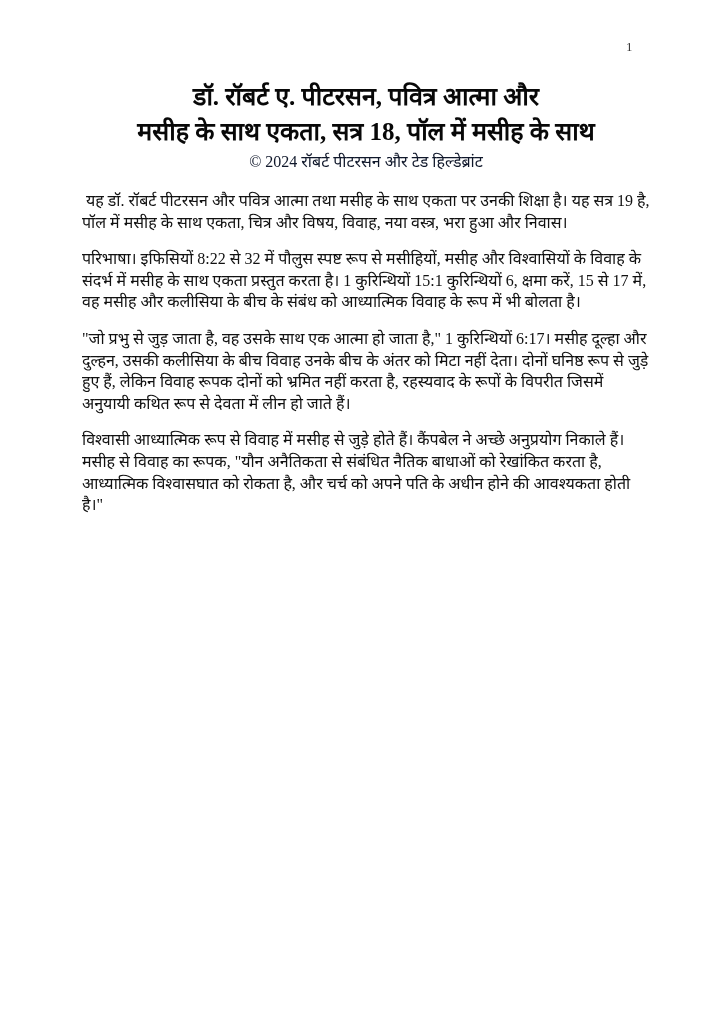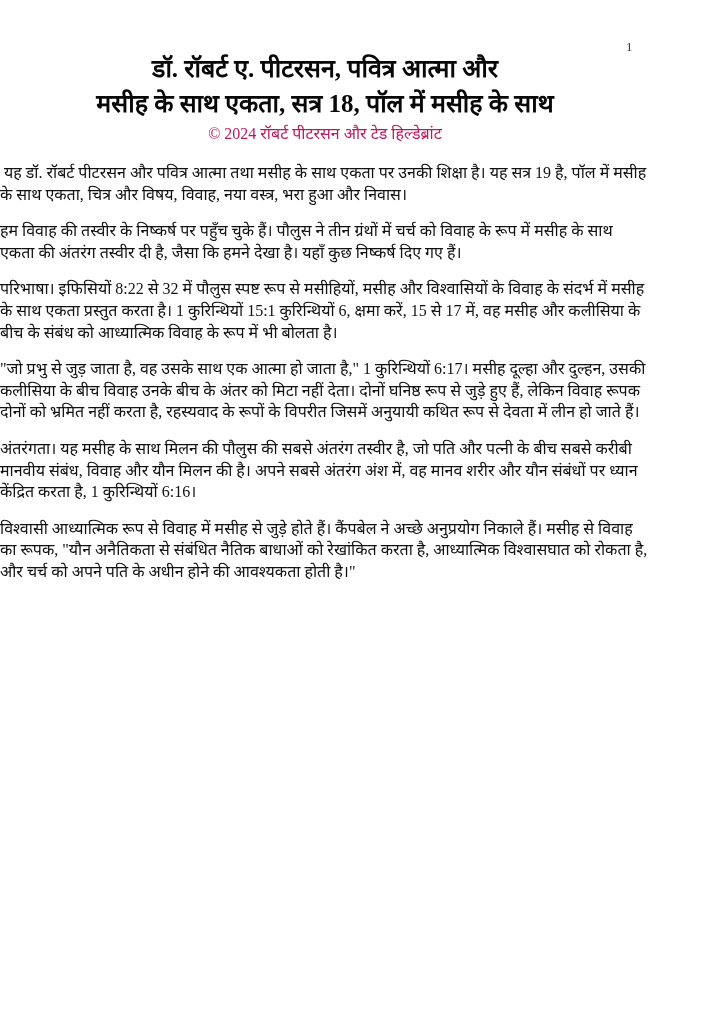--- a/index.html
+++ b/index.html
@@ -18,36 +18,37 @@
   }
   .page-number {
     position: absolute;
     top: 40px;
     left: 626px;
     font-size: 13px;
     line-height: 14px;
     color: #3a3a3a;
   }
   .content {
+    margin-left: 82px;
     margin-right: 74px;
-    padding-top: 52px;
+    padding-top: 80px;
   }
   .title-block {
     text-align: center;
     font-weight: 700;
     font-size: 25px;
     line-height: 34.5px;
     color: #080808;
   }
   .copyright {
     text-align: center;
     font-size: 16px;
     line-height: 23px;
     margin-top: 1px;
-    color: #be185d;
+    color: #0f172a;
   }
   .body-text {
     margin-top: 17px;
     font-size: 16px;
     line-height: 21.6px;
     text-align: left;
   }
   .body-text p {
     margin: 0 0 15px 0;
   }
@@ -66,21 +67,19 @@
 
     <div class="title-block">
       <div>डॉ. रॉबर्ट ए. पीटरसन, पवित्र आत्मा और</div>
       <div>मसीह के साथ एकता, सत्र 18, पॉल में मसीह के साथ</div>
     </div>
 
     <div class="copyright">© 2024 रॉबर्ट पीटरसन और टेड हिल्डेब्रांट</div>
 
     <div class="body-text">
       <p class="first">यह डॉ. रॉबर्ट पीटरसन और पवित्र आत्मा तथा मसीह के साथ एकता पर उनकी शिक्षा है। यह सत्र 19 है, पॉल में मसीह के साथ एकता, चित्र और विषय, विवाह, नया वस्त्र, भरा हुआ और निवास।</p>
-      <p>हम विवाह की तस्वीर के निष्कर्ष पर पहुँच चुके हैं। पौलुस ने तीन ग्रंथों में चर्च को विवाह के रूप में मसीह के साथ एकता की अंतरंग तस्वीर दी है, जैसा कि हमने देखा है। यहाँ कुछ निष्कर्ष दिए गए हैं।</p>
       <p>परिभाषा। इफिसियों 8:22 से 32 में पौलुस स्पष्ट रूप से मसीहियों, मसीह और विश्वासियों के विवाह के संदर्भ में मसीह के साथ एकता प्रस्तुत करता है। 1 कुरिन्थियों 15:1 कुरिन्थियों 6, क्षमा करें, 15 से 17 में, वह मसीह और कलीसिया के बीच के संबंध को आध्यात्मिक विवाह के रूप में भी बोलता है।</p>
       <p>"जो प्रभु से जुड़ जाता है, वह उसके साथ एक आत्मा हो जाता है," 1 कुरिन्थियों 6:17। मसीह दूल्हा और दुल्हन, उसकी कलीसिया के बीच विवाह उनके बीच के अंतर को मिटा नहीं देता। दोनों घनिष्ठ रूप से जुड़े हुए हैं, लेकिन विवाह रूपक दोनों को भ्रमित नहीं करता है, रहस्यवाद के रूपों के विपरीत जिसमें अनुयायी कथित रूप से देवता में लीन हो जाते हैं।</p>
-      <p>अंतरंगता। यह मसीह के साथ मिलन की पौलुस की सबसे अंतरंग तस्वीर है, जो पति और पत्नी के बीच सबसे करीबी मानवीय संबंध, विवाह और यौन मिलन की है। अपने सबसे अंतरंग अंश में, वह मानव शरीर और यौन संबंधों पर ध्यान केंद्रित करता है, 1 कुरिन्थियों 6:16।</p>
       <p>विश्वासी आध्यात्मिक रूप से विवाह में मसीह से जुड़े होते हैं। कैंपबेल ने अच्छे अनुप्रयोग निकाले हैं। मसीह से विवाह का रूपक, "यौन अनैतिकता से संबंधित नैतिक बाधाओं को रेखांकित करता है, आध्यात्मिक विश्वासघात को रोकता है, और चर्च को अपने पति के अधीन होने की आवश्यकता होती है।"</p>
     </div>
 
   </div>
 </div>
 
 </body></html>

